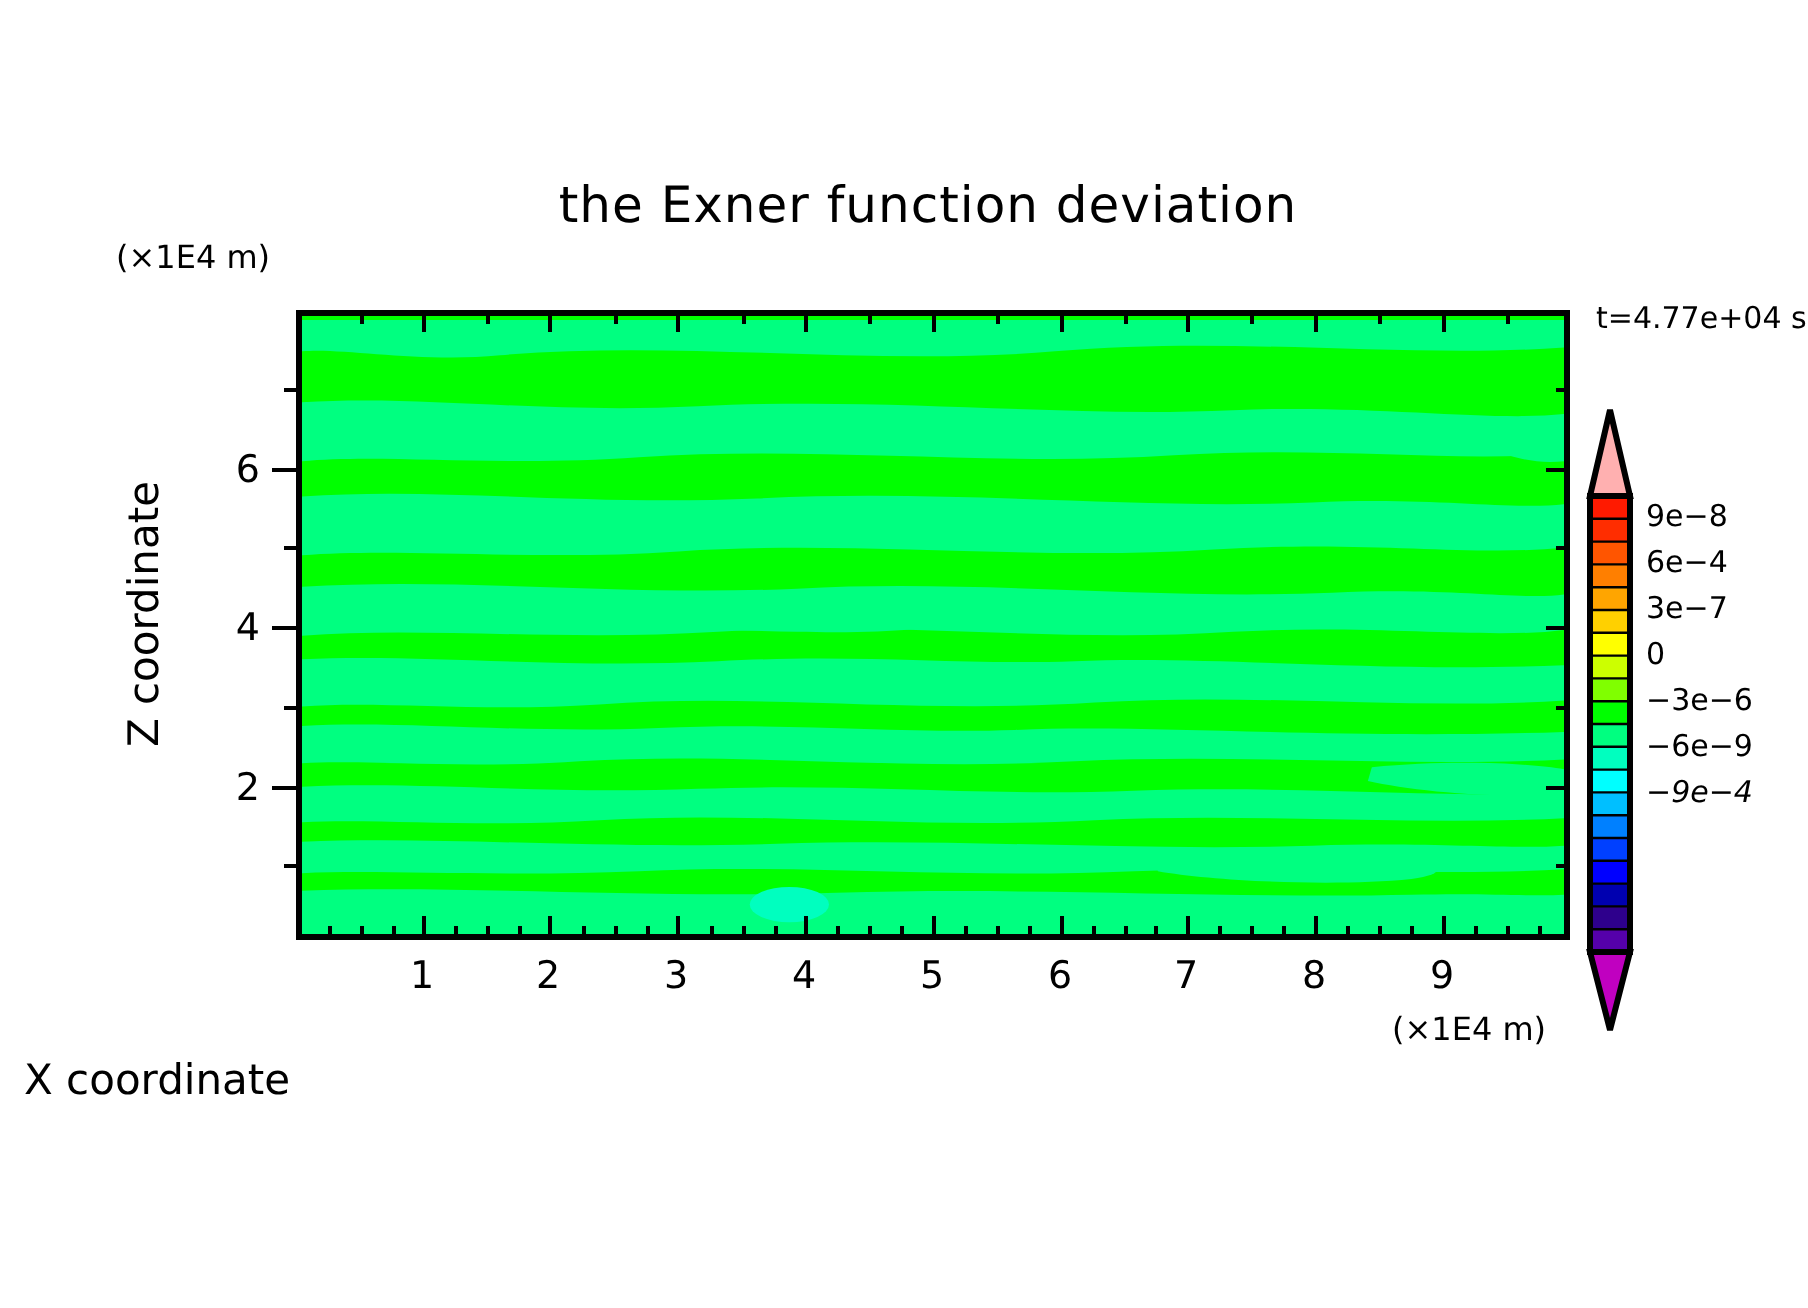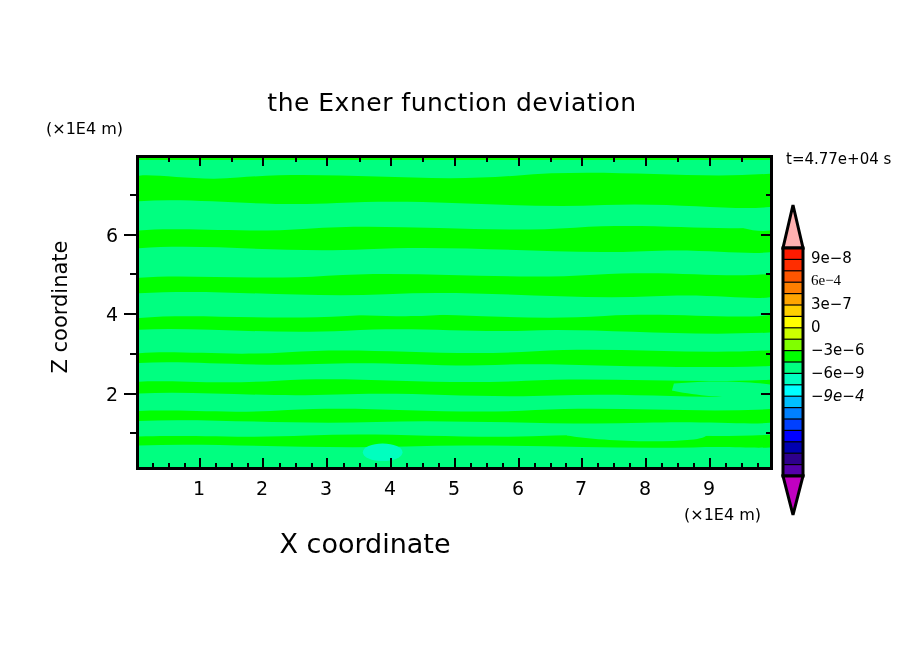--- a/index.html
+++ b/index.html
@@ -3,33 +3,33 @@
 <meta charset="utf-8">
 <style>
   html,body{margin:0;padding:0;}
   body{
     width:904px;height:654px;
     background:#ffffff;
     font-family:"DejaVu Sans",sans-serif;
     overflow:hidden;
     position:relative;
   }
-  #stage{position:absolute;left:0;top:0;width:798px;height:654px;}
+  #stage{position:absolute;left:12px;top:0;width:798px;height:654px;}
 
   .txt{position:absolute;color:#000;white-space:pre;}
 
   #title{
     left:0;top:88px;width:904px;text-align:center;
     font-size:25px;letter-spacing:0.5px;
   }
 
   #yunit{left:46px;top:119px;font-size:16px;}
   #xunit{left:684px;top:505px;font-size:16px;}
 
-  #xtitle{left:0;top:528px;width:730px;text-align:center;font-size:27px;}
+  #xtitle{left:0;top:528px;width:730px;font-size:21px;}
 
   #ytitle{
     left:-30px;top:295px;width:180px;text-align:center;font-size:21px;
     transform:rotate(-90deg);transform-origin:50% 50%;
   }
 
   #tstamp{left:786px;top:150px;font-size:15px;}
 
   
   #plot{
@@ -235,20 +235,20 @@
           <line x1="2" x2="22" y1="250.20" y2="250.20" stroke="#000" stroke-width="1.2"></line>
           <line x1="2" x2="22" y1="261.60" y2="261.60" stroke="#000" stroke-width="1.2"></line>
         </g>
       <rect x="2" y="45" width="20" height="228" fill="none" stroke="#000" stroke-width="3"></rect>
 
       <polygon points="12,312 22,273 2,273" fill="#c000c0" stroke="#000" stroke-width="3" stroke-linejoin="miter"></polygon>
     </svg>
   </div>
 
   <div class="cblabel" style="top:249px;">9e−8</div>
-  <div class="cblabel" style="top:272px;font-family:Liberation Serif, serif;">6e−4</div>
+  <div class="cblabel" style="top:272px;">6e−4</div>
   <div class="cblabel" style="top:295px;">3e−7</div>
   <div class="cblabel" style="top:318px;">0</div>
   <div class="cblabel" style="top:341px;">−3e−6</div>
   <div class="cblabel" style="top:364px;">−6e−9</div>
   <div class="cblabel" style="top:387px;font-style:italic;">−9e−4</div>
 
 </div>
 
 </body></html>

